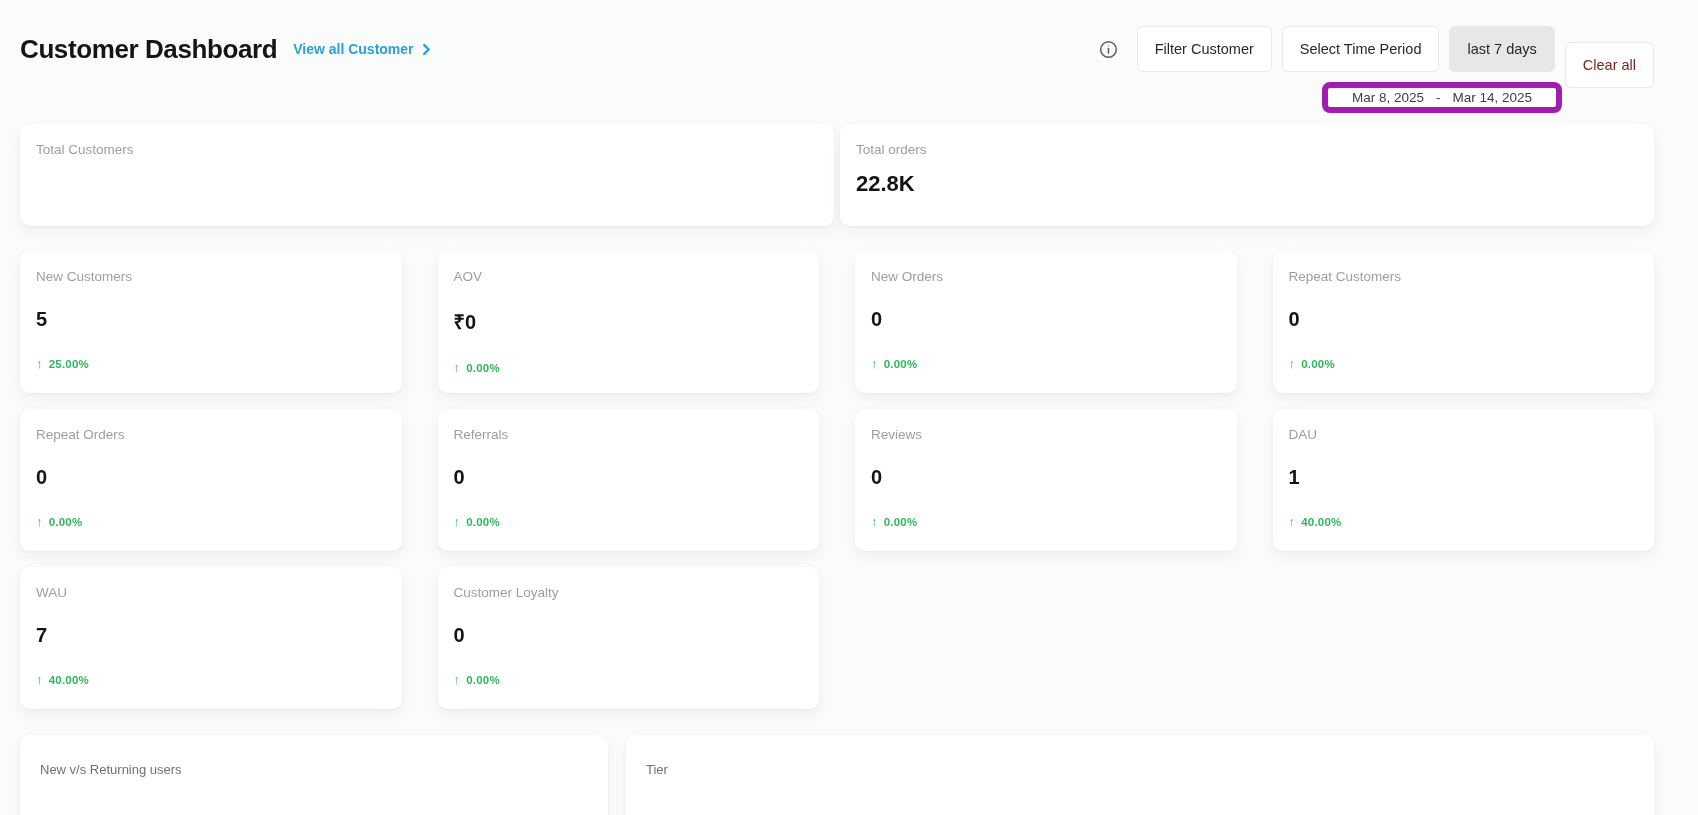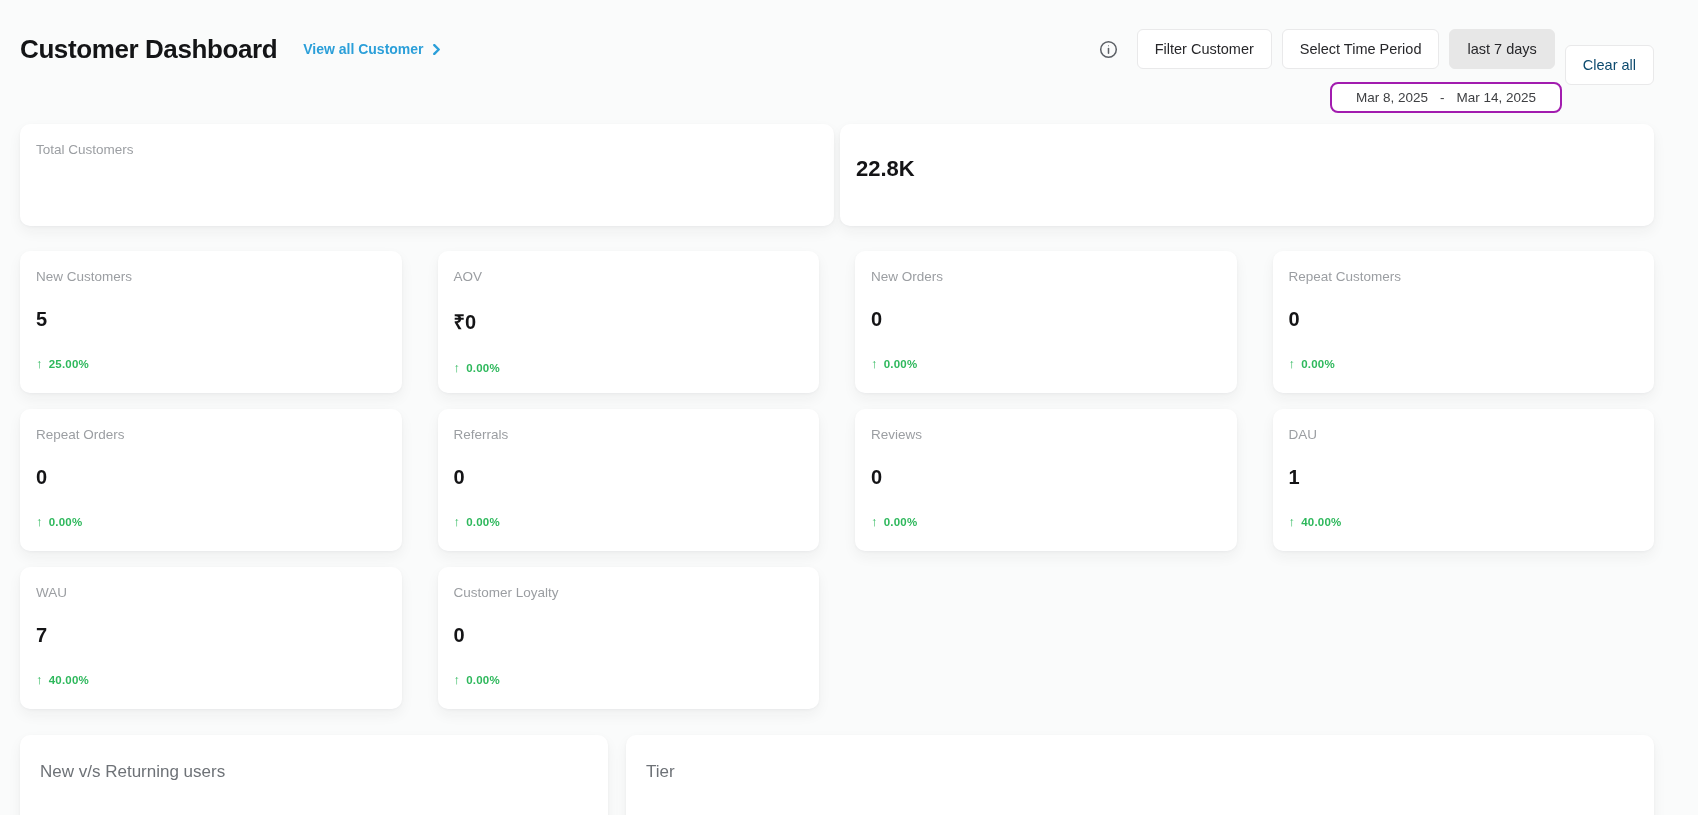--- a/index.html
+++ b/index.html
@@ -15,45 +15,45 @@
   .topbar {
     display: flex; justify-content: space-between; align-items: center;
     padding-top: 30px; height: 68px;
   }
   .topbar-left { display: flex; align-items: center; }
   .page-title {
     font-size: 26px; font-weight: 800; letter-spacing: -0.4px; color: #141517;
   }
   .view-all-link {
     display: inline-flex; align-items: center; gap: 7px;
-    margin-left: 26px; color: #2b9fd9; font-size: 14px; font-weight: 600;
+    margin-left: 16px; color: #2b9fd9; font-size: 14px; font-weight: 600;
     text-decoration: none; cursor: pointer;
   }
   .chev { width: 11px; height: 11px; stroke: #2b9fd9; stroke-width: 2.2;
     fill: none; stroke-linecap: round; stroke-linejoin: round; }
 
   .topbar-right { display: flex; align-items: center; gap: 10px; }
   .info-btn {
     width: 20px; height: 20px; margin-right: 8px; cursor: pointer;
     display: flex; align-items: center; justify-content: center;
   }
   .info-btn svg { width: 19px; height: 19px; stroke: #5c6066; fill: none; stroke-width: 1.6; }
   .btn {
     background: #ffffff; border: 1px solid #e9e9ea; border-radius: 6px;
-    height: 40px; padding: 0 17px; font-size: 14.5px; color: #27272a;
+    height: 46px; padding: 0 17px; font-size: 14.5px; color: #27272a;
     font-family: "Liberation Sans", sans-serif;
     display: inline-flex; align-items: center; cursor: pointer; white-space: nowrap;
   }
   .btn-active { background: #e7e7e7; border-color: #e7e7e7; }
-  .btn-disabled { color: #0c4a6e; cursor: default; margin-top: 32px; }
+  .btn-disabled { color: #7f1d1d; cursor: default; margin-top: 32px; }
 
   
   .date-row { display: flex; justify-content: flex-end; padding-right: 92px; margin-top: 14px; }
   .date-box {
-    background: #fff; border: 2px solid #a21caf; border-radius: 8px;
+    background: #fff; border: 6px solid #a21caf; border-radius: 8px;
     height: 31px; padding: 0 24px; display: inline-flex; align-items: center; gap: 12px;
     font-size: 13.5px; color: #3f4043; cursor: pointer;
   }
 
   
   .card {
     background: #ffffff; border-radius: 10px;
     box-shadow: 0 6px 14px rgba(30,35,40,0.05), 0 1px 3px rgba(30,35,40,0.04);
   }
   .card-label { font-size: 13.5px; color: #9b9ea2; }
@@ -77,21 +77,21 @@
     font-size: 11.5px; font-weight: 700; color: #2eb85c; letter-spacing: 0.2px;
   }
   .arrow-up { font-size: 13px; font-weight: 700; line-height: 1; }
 
   
   .bottom-grid {
     margin-top: 26px;
     display: grid; grid-template-columns: 588px 1fr; gap: 18px;
   }
   .chart-card { height: 210px; padding: 27px 20px; }
-  .chart-title { font-size: 17px; color: #6e7277; font-weight: 500; }
+  .chart-title { font-size: 13px; color: #6e7277; font-weight: 500; }
 </style>
 </head>
 <body>
 
 <div class="page">
 
   <div class="topbar">
     <div class="topbar-left">
       <h1 class="page-title">Customer Dashboard</h1>
       <a class="view-all-link">
@@ -122,20 +122,21 @@
       <span>-</span>
       <span>Mar 14, 2025</span>
     </div>
   </div>
 
   <div class="big-grid">
     <div class="card big-card">
       <div class="card-label">Total Customers</div>
     </div>
     <div class="card big-card">
+      <div class="card-label">Total orders</div>
       <div class="card-value">22.8K</div>
     </div>
   </div>
 
   <div class="small-grid">
     <div class="card metric-card">
       <div class="card-label">New Customers</div>
       <div class="card-value">5</div>
       <div class="metric-change">
         <span class="arrow-up">↑</span>

